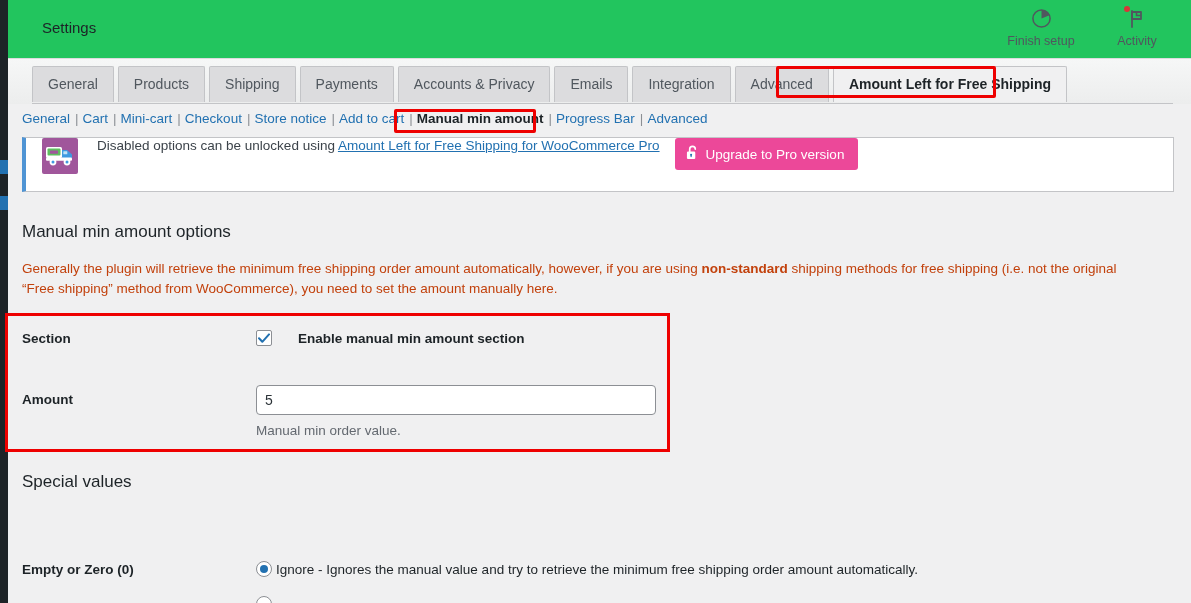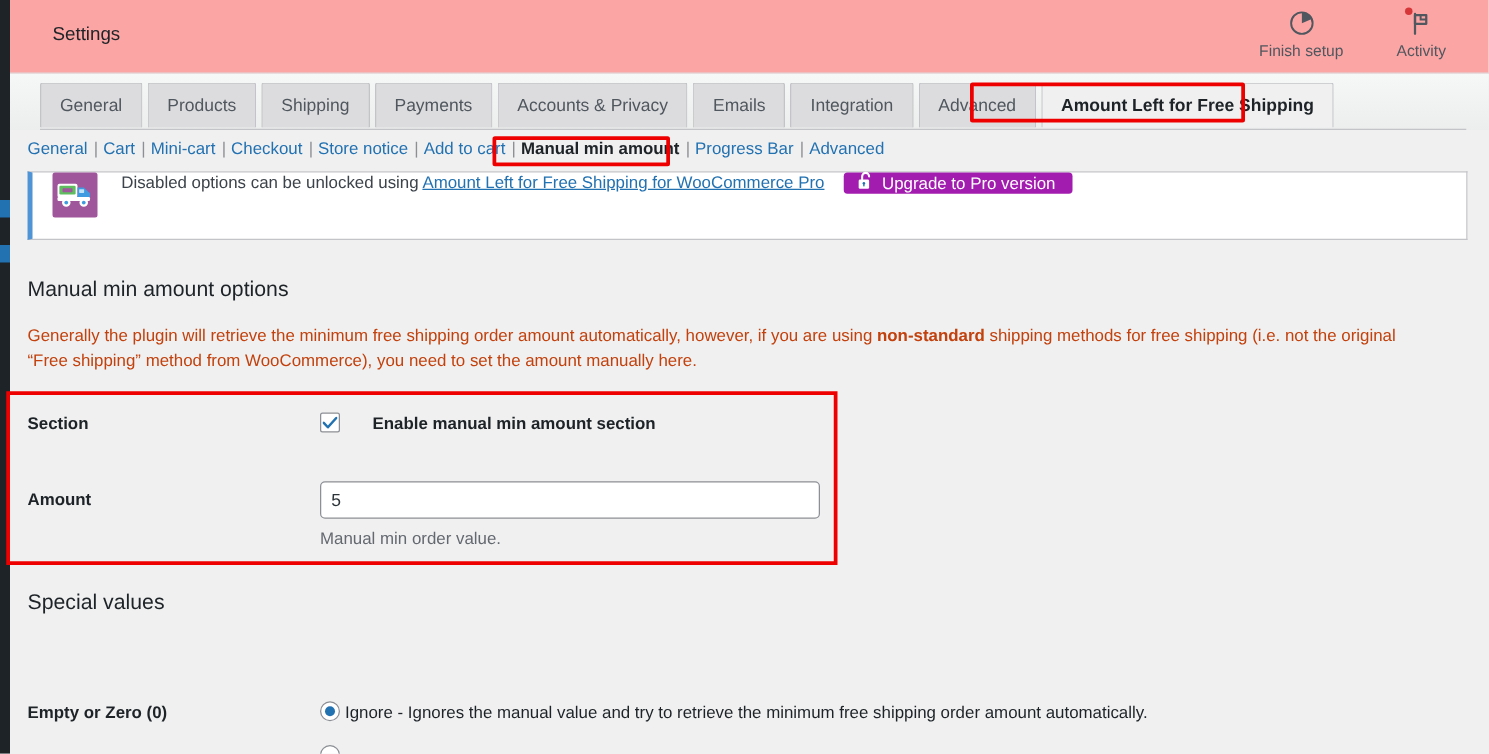--- a/index.html
+++ b/index.html
@@ -19,21 +19,21 @@
     position: absolute; left: 0; top: 0; width: 8px; height: 603px;
     background: #1d2327;
   }
   .adminbar-sliver .mark {
     position: absolute; left: 0; width: 8px; height: 14px; background: #2271b1;
   }
 
   
   .topbar {
     position: absolute; left: 8px; top: 0; right: 0; height: 59px;
-    background: #fca5a5;
+    background: #22c55e;
     border-bottom: 1px solid #dcdcde;
   }
   .topbar-title {
     position: absolute; left: 34px; top: 19px;
     font-size: 15px; color: #1d2327; font-weight: 400;
   }
   .topbar-actions {
     position: absolute; right: 18px; top: 6px;
     display: flex; align-items: flex-start; gap: 24px;
   }
@@ -112,23 +112,23 @@
     margin-left: 16px; width: 36px; height: 36px;
     background: #a0569b; border-radius: 2px;
     display: flex; align-items: center; justify-content: center; flex: 0 0 auto;
   }
   .notice-text {
     margin-left: 19px; font-size: 13.5px; color: #3c434a; white-space: nowrap;
   }
   .notice-text a { color: #2271b1; text-decoration: underline; }
   .upgrade-btn {
     margin-left: 15px;
-    background: #a21caf; color: #fff;
+    background: #ec4899; color: #fff;
     border: none; border-radius: 3px;
-    height: 17px; padding: 0 14px 0 11px;
+    height: 32px; padding: 0 14px 0 11px;
     font-size: 13.5px; font-family: "Liberation Sans", sans-serif;
     display: inline-flex; align-items: center; gap: 7px;
     cursor: pointer; white-space: nowrap;
   }
 
   
   h2.sec-title {
     position: absolute; margin: 0;
     font-size: 17px; font-weight: 400; color: #1d2327;
   }

